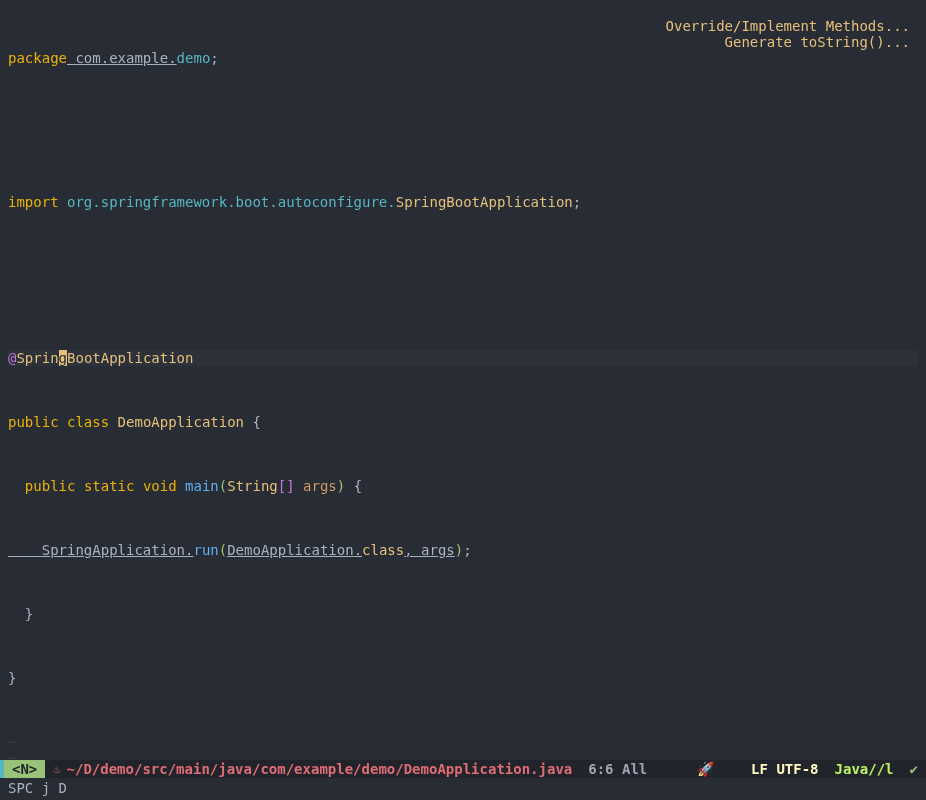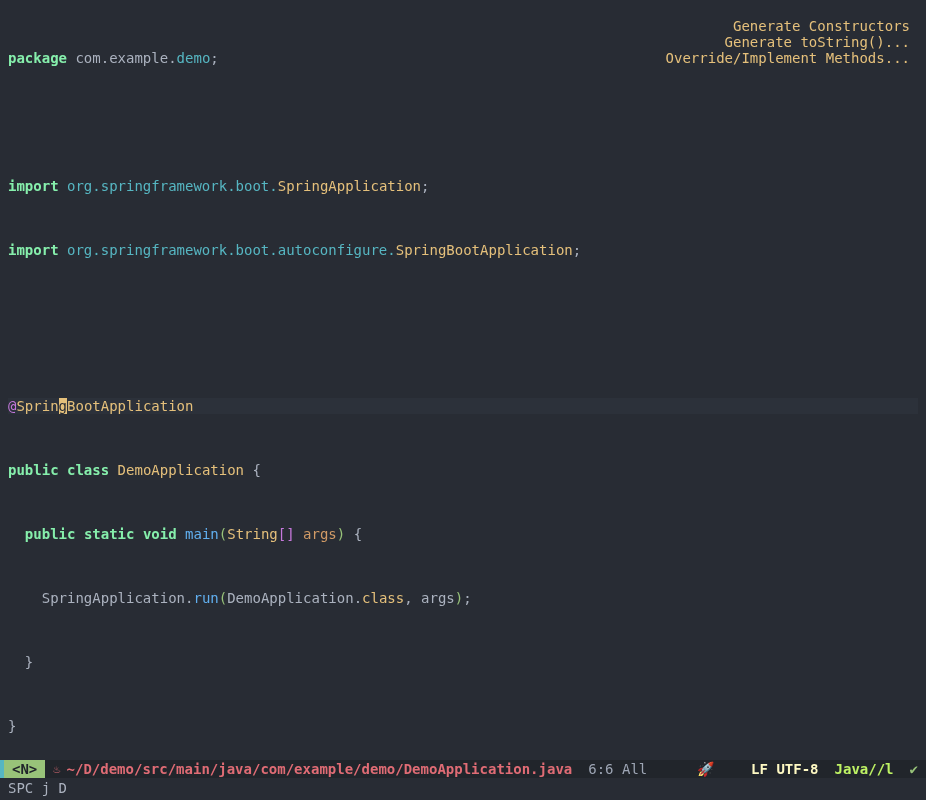--- a/index.html
+++ b/index.html
@@ -15,32 +15,32 @@
   }
   .editor {
     position: absolute;
     top: 0; left: 0; right: 0; bottom: 40px;
     padding: 2px 0 0 8px;
     white-space: pre;
   }
   .line { height: 16px; }
   .hl-line { background: #2c313a; width: 910px; margin-left: -0px; padding-left: 0px; margin-top: 28px; }
   
-  .kw    { color: #86efac; font-weight: bold; }
+  .kw    { color: #eab308; font-weight: normal; }
   .semi  { color: #abb2bf; }
   .cls   { color: #e5c07b; }                            
   .ann   { color: #e5c07b; }                            
   .annAt { color: #c678dd; }
   .fn    { color: #61afef; }                            
   .type  { color: #e5c07b; }                            
   .param { color: #d19a66; }                            
   .brkt  { color: #c678dd; }                            
   .paren { color: #98c379; }                            
   .brace { color: #abb2bf; }
-  .plain { color: #abb2bf; }                            
+  .plain { color: #abb2bf; text-decoration: underline; }                            
   .org   { color: #56b6c2; }                            
   .cursor {
     background: #e5c07b;
     color: #282c34;
   }
   
   .popup {
     position: absolute;
     top: 18px;
     right: 16px;
@@ -59,21 +59,21 @@
     background: #21252b;
     display: flex;
     align-items: center;
     color: #9da5b4;
     font-weight: bold;
   }
   .chunk { padding: 0 8px; height: 18px; display: inline-flex; align-items: center; gap: 6px; }
   .accent { background: #56b6c2; color: #21252b; width: 4px; padding:0; }
   .moden  { background: #98c379; color: #21252b; font-weight: bold; }
   .file   { color: #e06c75; font-weight: bold; }
-  .pos    { color: #9da5b4; font-weight: normal; }
+  .pos    { color: #9da5b4; font-weight: bold; }
   .spacer { flex: 1; }
   .enc    { color: #fef9c3; margin-left: 20px; }
   .major  { color: #bef264; font-weight: bold; }
   .check  { color: #98c379; }
   .rocket { color: #98c379; }
   .javacup { color: #e06c75; font-size: 12px; }
   
   .minibuf {
     position: absolute;
     left: 0; right: 0; bottom: 0;
@@ -86,21 +86,20 @@
 </style>
 </head>
 <body>
 
 <div class="editor">
   
   <div class="line"><span class="kw">package</span><span class="plain"> com.example.</span><span class="org">demo</span><span class="semi">;</span></div>
   
   <div class="line"></div>
   
-  <div class="line"><span class="kw">import</span><span class="org"> org.springframework.boot.</span><span class="cls">SpringApplication</span><span class="semi">;</span></div>
   
   <div class="line"><span class="kw">import</span><span class="org"> org.springframework.boot.autoconfigure.</span><span class="cls">SpringBootApplication</span><span class="semi">;</span></div>
   
   <div class="line"></div>
   
   <div class="line hl-line"><span class="annAt">@</span><span class="ann">Sprin</span><span class="cursor">g</span><span class="ann">BootApplication</span></div>
   
   <div class="line"><span class="kw">public</span><span> </span><span class="kw">class</span><span> </span><span class="cls">DemoApplication</span><span class="brace"> {</span></div>
   
   <div class="line"><span>  </span><span class="kw">public</span><span> </span><span class="kw">static</span><span> </span><span class="kw">void</span><span> </span><span class="fn">main</span><span class="paren">(</span><span class="type">String</span><span class="brkt">[]</span><span class="param"> args</span><span class="paren">)</span><span class="brace"> {</span></div>
@@ -108,23 +107,22 @@
   <div class="line"><span class="plain">    </span><span class="plain">SpringApplication</span><span class="plain">.</span><span class="fn">run</span><span class="paren">(</span><span class="plain">DemoApplication</span><span class="plain">.</span><span class="kw" style="color:#e5c07b;font-weight:normal">class</span><span class="plain">, </span><span class="plain">args</span><span class="paren">)</span><span class="semi">;</span></div>
   
   <div class="line"><span class="brace">  }</span></div>
   
   <div class="line"><span class="brace">}</span></div>
   
   <div id="tildes"><div class="line tilde">~</div><div class="line tilde">~</div><div class="line tilde">~</div></div>
 </div>
 
 <div class="popup">
-  <div class="item">Generate Constructors</div>
+  <div class="item">Override/Implement Methods...</div>
   <div class="item">Generate toString()...</div>
-  <div class="item">Override/Implement Methods...</div>
 </div>
 
 <div class="modeline">
   <span class="chunk accent"></span>
   <span class="chunk moden">&lt;N&gt;</span>
   <span class="chunk">
     <span class="javacup">♨</span>
     <span class="file">~/D/demo/src/main/java/com/example/demo/DemoApplication.java</span>
   </span>
   <span class="chunk pos">6:6 All</span>

